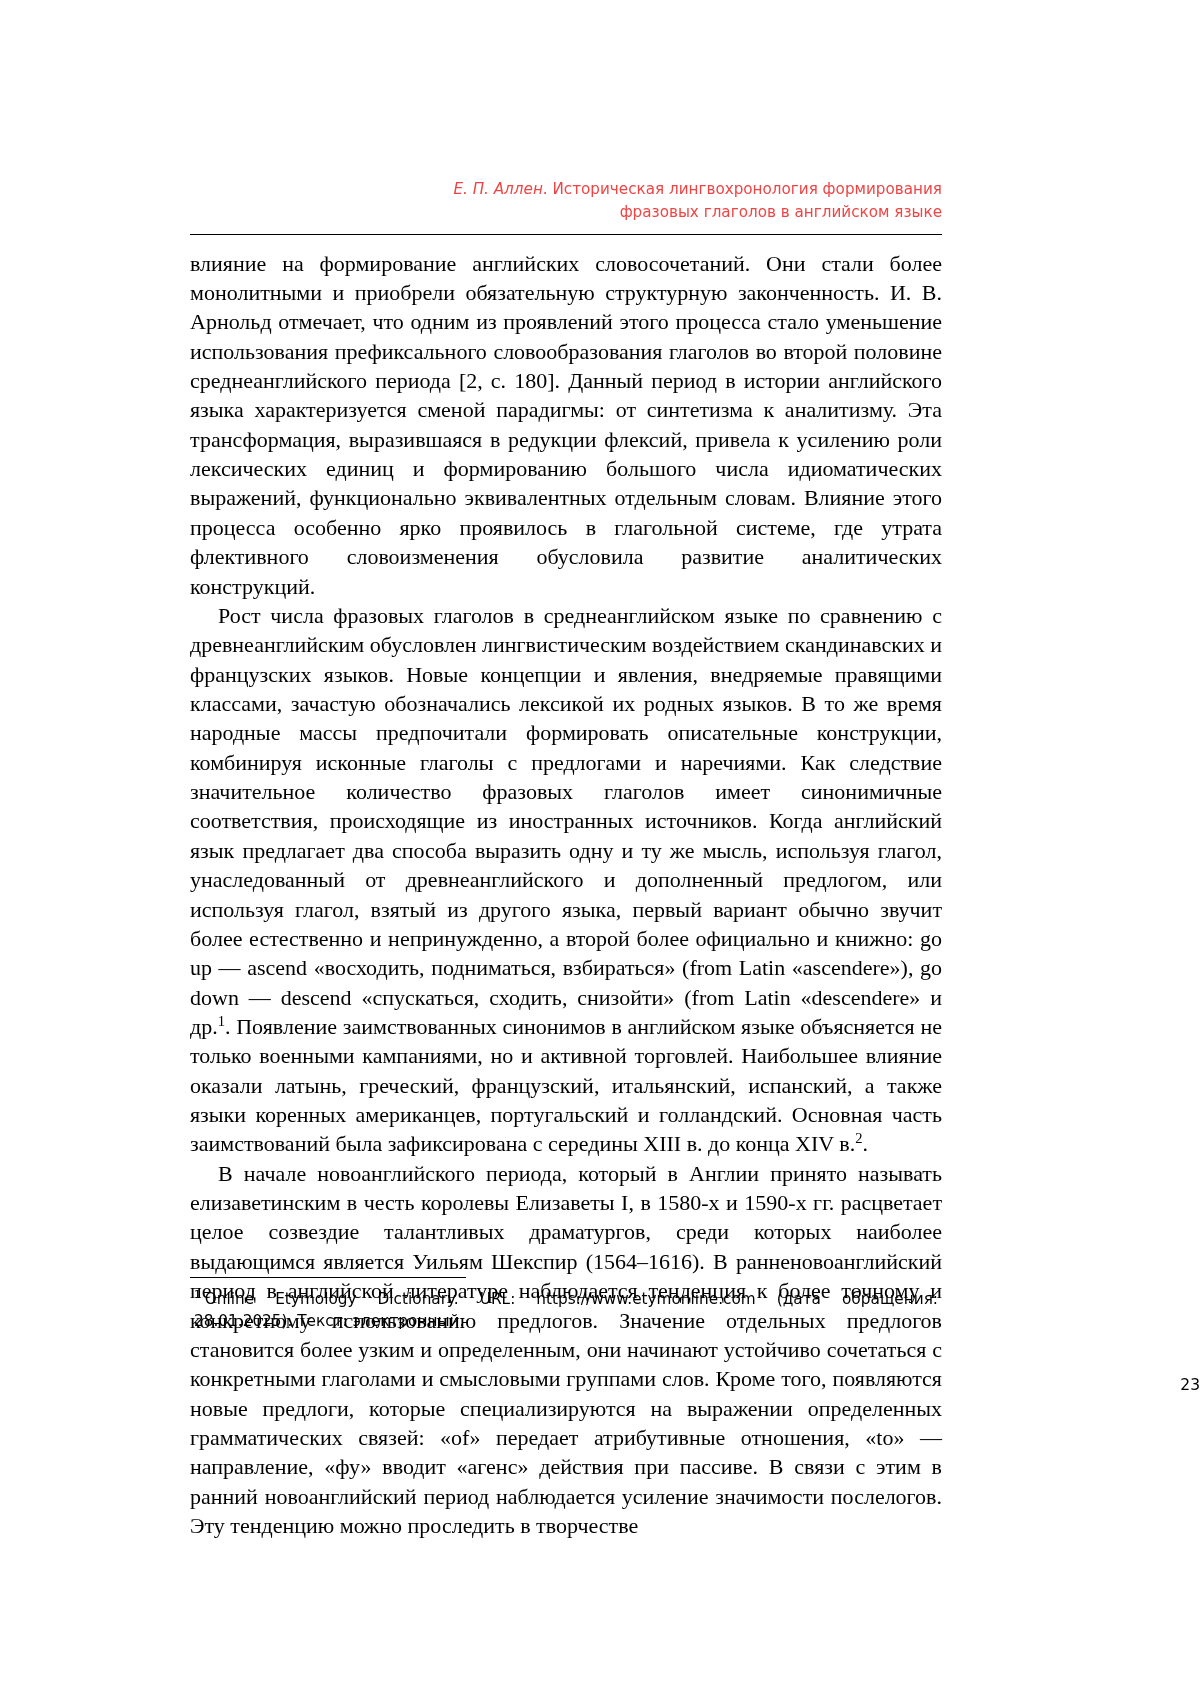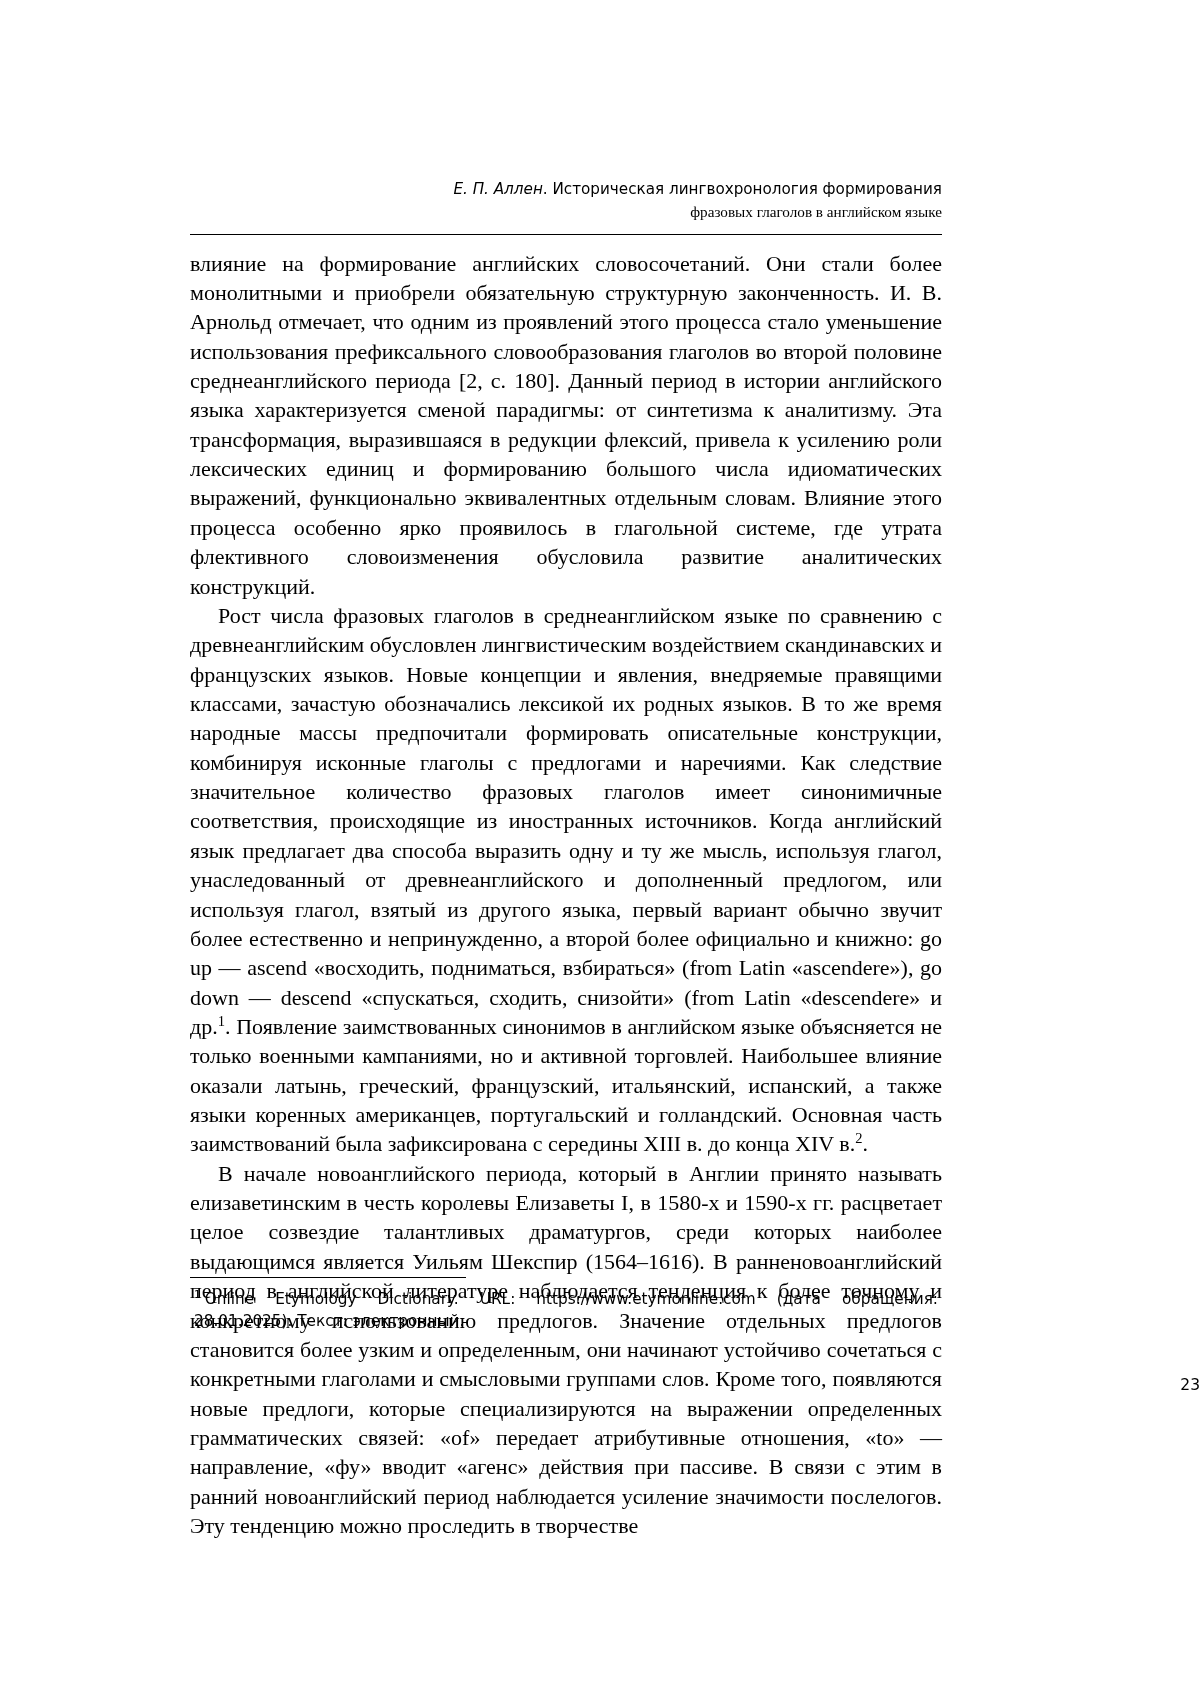--- a/index.html
+++ b/index.html
@@ -22,23 +22,23 @@
     left: 190px;
     top: 178px;
     width: 752px;
   }
   .running-head {
     font-family: "DejaVu Sans", sans-serif;
     font-size: 15.2px;
     line-height: 1.5;
     text-align: right;
     font-style: italic;
-    color: #000000;
+    color: #ef4444;
   }
-  .running-head .rh-line2 { font-style: normal; font-family: Liberation Serif, serif; }
+  .running-head .rh-line2 { font-style: normal; }
   .rh-author { font-style: italic; }
   .rh-title { font-style: normal; }
   .rule {
     border-top: 1px solid #000;
     margin-top: 10px;
     margin-bottom: 14px;
   }
   .body-text p {
     margin: 0;
     font-size: 22px;

